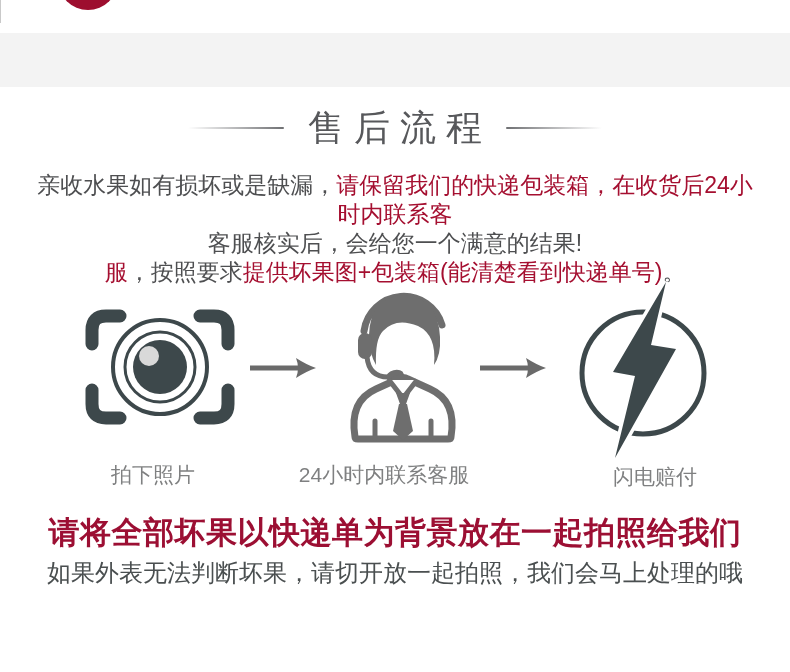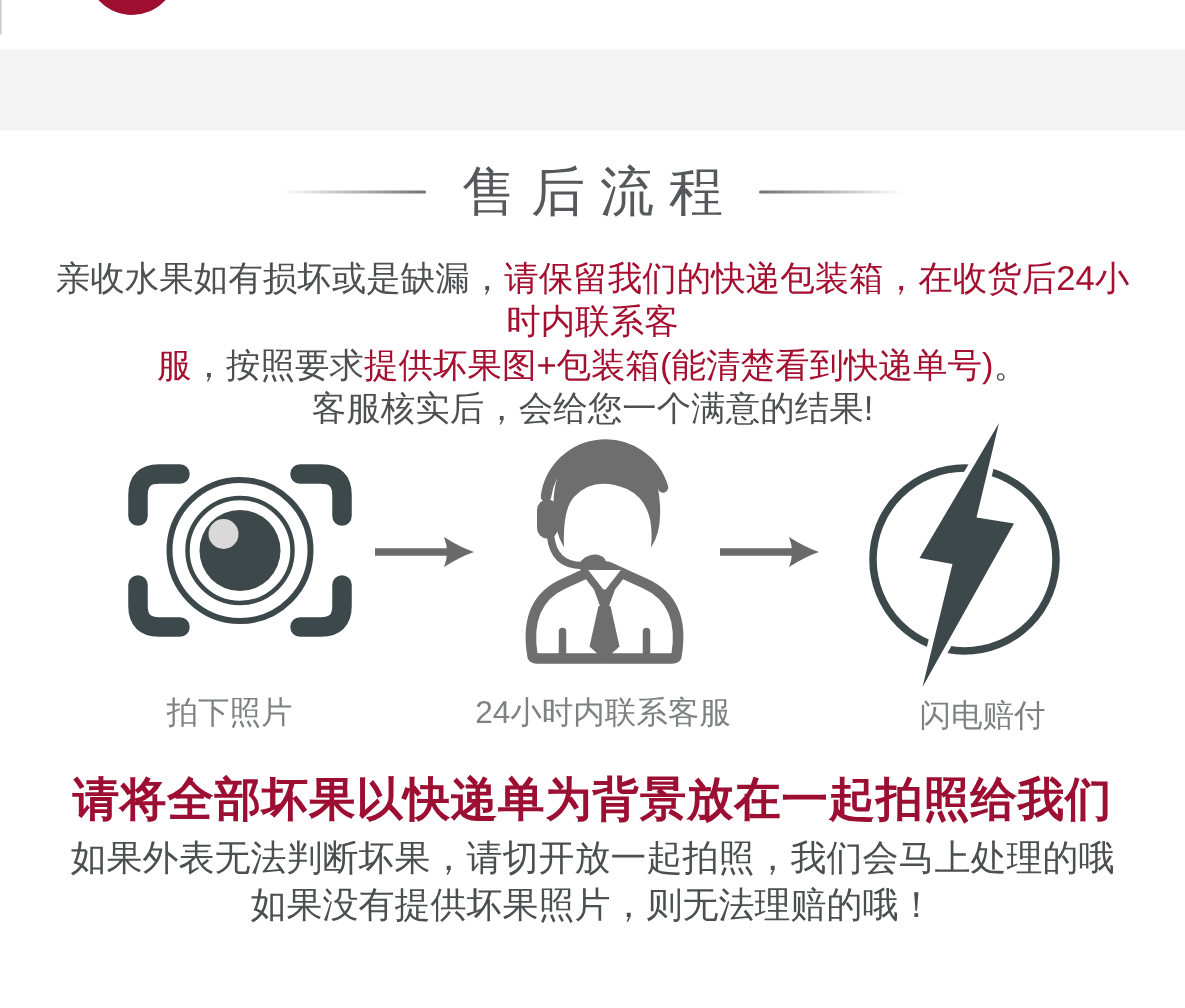--- a/index.html
+++ b/index.html
@@ -70,22 +70,22 @@
   <div class="gray-band"></div>
 
   <div class="title-row">
     <div class="title-line left"></div>
     <div class="page-title">售后流程</div>
     <div class="title-line right"></div>
   </div>
 
   <div class="notice">
       <div><span class="gray">亲收水果如有损坏或是缺漏，</span><span class="red">请保留我们的快递包装箱，在收货后24小时内联系客</span></div>
+      <div><span class="gray">客服核实后，会给您一个满意的结果!</span></div>
       <div><span class="red">服</span><span class="gray">，按照要求</span><span class="red">提供坏果图+包装箱(能清楚看到快递单号)</span><span class="gray">。</span></div>
-      <div><span class="gray">客服核实后，会给您一个满意的结果!</span></div>
     </div>
 
   <div class="icon-abs icon-dark" style="left:82px;top:306px;">
     <svg viewBox="0 0 156 122" width="156" height="122">
       <g fill="none" stroke="currentColor" stroke-width="13" stroke-linecap="round" stroke-linejoin="round">
         <path d="M10,38 V24 Q10,10 24,10 H38"></path>
         <path d="M118,10 H132 Q146,10 146,24 V38"></path>
         <path d="M10,84 V98 Q10,112 24,112 H38"></path>
         <path d="M146,84 V98 Q146,112 132,112 H118"></path>
       </g>
@@ -126,23 +126,22 @@
   </div>
 
   <div class="icon-abs icon-dark" style="left:573px;top:280px;">
     <svg viewBox="0 0 140 182" width="140" height="182">
       <circle cx="70" cy="93" r="61" fill="none" stroke="currentColor" stroke-width="5"></circle>
       <path d="M93,2 L40,92 L62,96 L42,178 L103,69 L78,65 Z" fill="currentColor" stroke="#ffffff" stroke-width="7" paint-order="stroke" stroke-linejoin="miter"></path>
     </svg>
   </div>
 
   <div class="step-label" style="left:153px;top:461px;">拍下照片</div>
-  <div class="step-label" style="left:402px;top:461px;text-align:center;">24小时内联系客服</div>
+  <div class="step-label" style="left:384px;top:461px;text-align:center;">24小时内联系客服</div>
   <div class="step-label" style="left:655px;top:463px;">闪电赔付</div>
 
   <div class="headline">请将全部坏果以快递单为背景放在一起拍照给我们</div>
 
   <div class="subnote">
     <div>如果外表无法判断坏果，请切开放一起拍照，我们会马上处理的哦</div>
-    <div>如果没有提供坏果照片，则无法理赔的哦！</div>
   </div>
 
 </div>
 
 </body></html>

